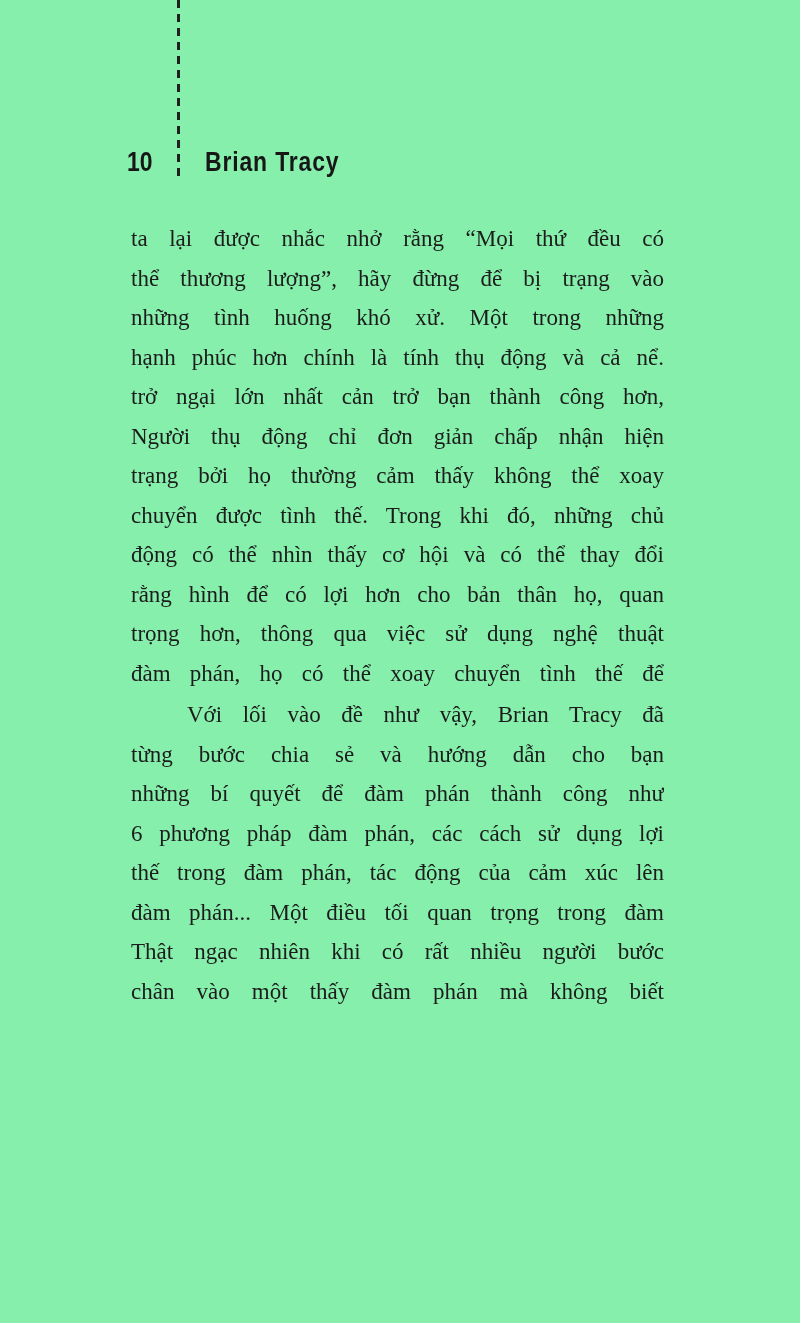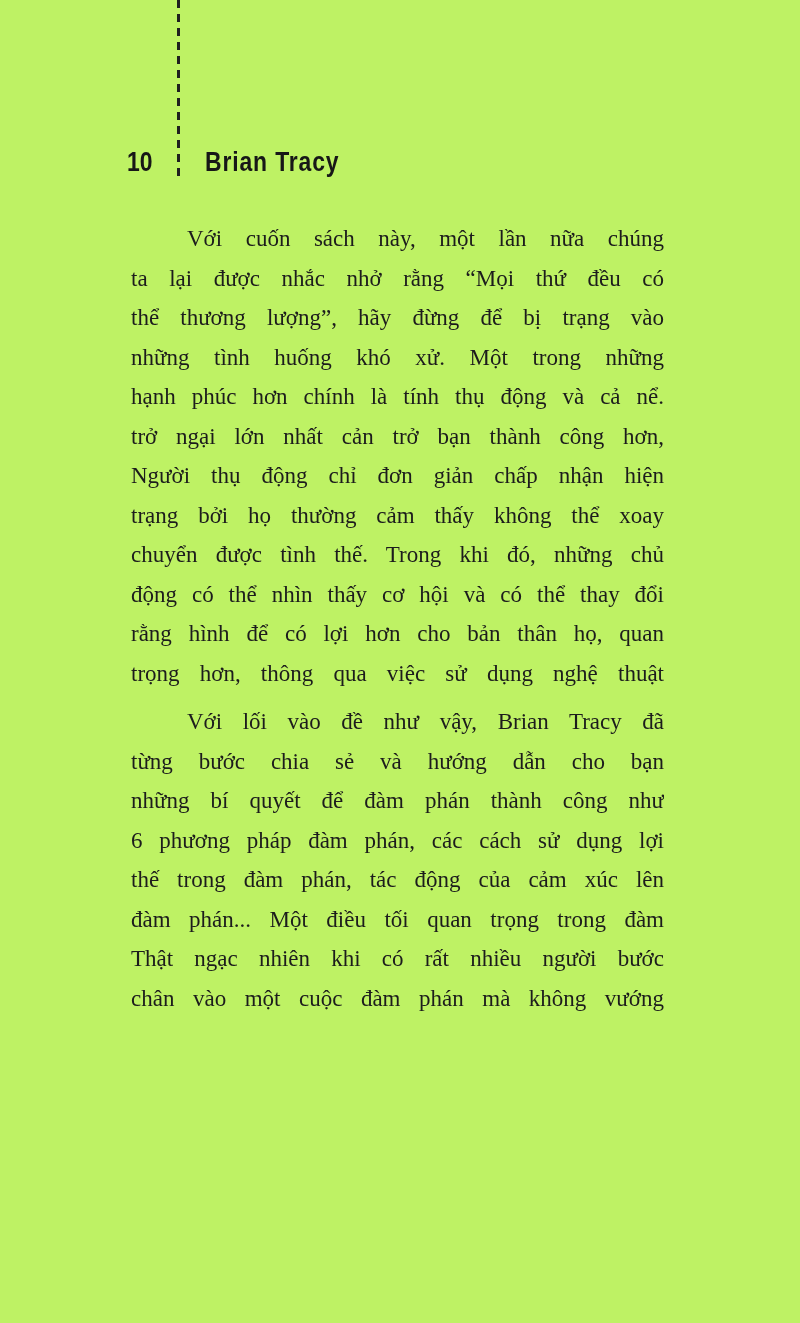--- a/index.html
+++ b/index.html
@@ -4,21 +4,21 @@
 <style>
   html, body {
     margin: 0;
     padding: 0;
     background: #ffffff;
   }
   .page {
     position: relative;
     width: 800px;
     height: 1323px;
-    background: #bef264;
+    background: #86efac;
     overflow: hidden;
     font-family: "Liberation Serif", "DejaVu Serif", serif;
     color: #1c1c1c;
   }
   
   .dotted-rule {
     position: absolute;
     left: 177px;
     top: 0;
     width: 3px;
@@ -59,58 +59,58 @@
   
   .body-text {
     position: absolute;
     left: 131px;
     top: 219px;
     width: 533px;
     font-size: 23px;
     color: #1c1c1c;
   }
   .paragraph { margin: 0; padding: 0; }
-  .paragraph + .paragraph { margin-top: 9px; }
+  .paragraph + .paragraph { margin-top: 2px; }
   .line {
     height: 39.5px;
     line-height: 39.5px;
     text-align: justify;
     text-align-last: justify;
     overflow: hidden;
     white-space: nowrap;
   }
   .line.indent { text-indent: 56px; }
   .line.no-justify { text-align-last: left; }
 </style>
 </head>
 <body>
 
 <div class="page">
   <div class="dotted-rule"></div>
   <div class="page-number">10</div>
   <div class="author">Brian Tracy</div>
   <div class="body-text">
       <div class="paragraph">
-        <div class="line indent">Với cuốn sách này, một lần nữa chúng</div>
         <div class="line">ta lại được nhắc nhở rằng “Mọi thứ đều có</div>
         <div class="line">thể thương lượng”, hãy đừng để bị trạng vào</div>
         <div class="line">những tình huống khó xử. Một trong những</div>
         <div class="line">hạnh phúc hơn chính là tính thụ động và cả nể.</div>
         <div class="line">trở ngại lớn nhất cản trở bạn thành công hơn,</div>
         <div class="line">Người thụ động chỉ đơn giản chấp nhận hiện</div>
         <div class="line">trạng bởi họ thường cảm thấy không thể xoay</div>
         <div class="line">chuyển được tình thế. Trong khi đó, những chủ</div>
         <div class="line">động có thể nhìn thấy cơ hội và có thể thay đổi</div>
         <div class="line">rằng hình để có lợi hơn cho bản thân họ, quan</div>
         <div class="line">trọng hơn, thông qua việc sử dụng nghệ thuật</div>
+        <div class="line">đàm phán, họ có thể xoay chuyển tình thế để</div>
       </div>
       <div class="paragraph">
         <div class="line indent">Với lối vào đề như vậy, Brian Tracy đã</div>
         <div class="line">từng bước chia sẻ và hướng dẫn cho bạn</div>
         <div class="line">những bí quyết để đàm phán thành công như</div>
         <div class="line">6 phương pháp đàm phán, các cách sử dụng lợi</div>
         <div class="line">thế trong đàm phán, tác động của cảm xúc lên</div>
         <div class="line">đàm phán... Một điều tối quan trọng trong đàm</div>
         <div class="line">Thật ngạc nhiên khi có rất nhiều người bước</div>
-        <div class="line">chân vào một cuộc đàm phán mà không vướng</div>
+        <div class="line">chân vào một thấy đàm phán mà không biết</div>
       </div>
     </div>
 </div>
 
 </body></html>

